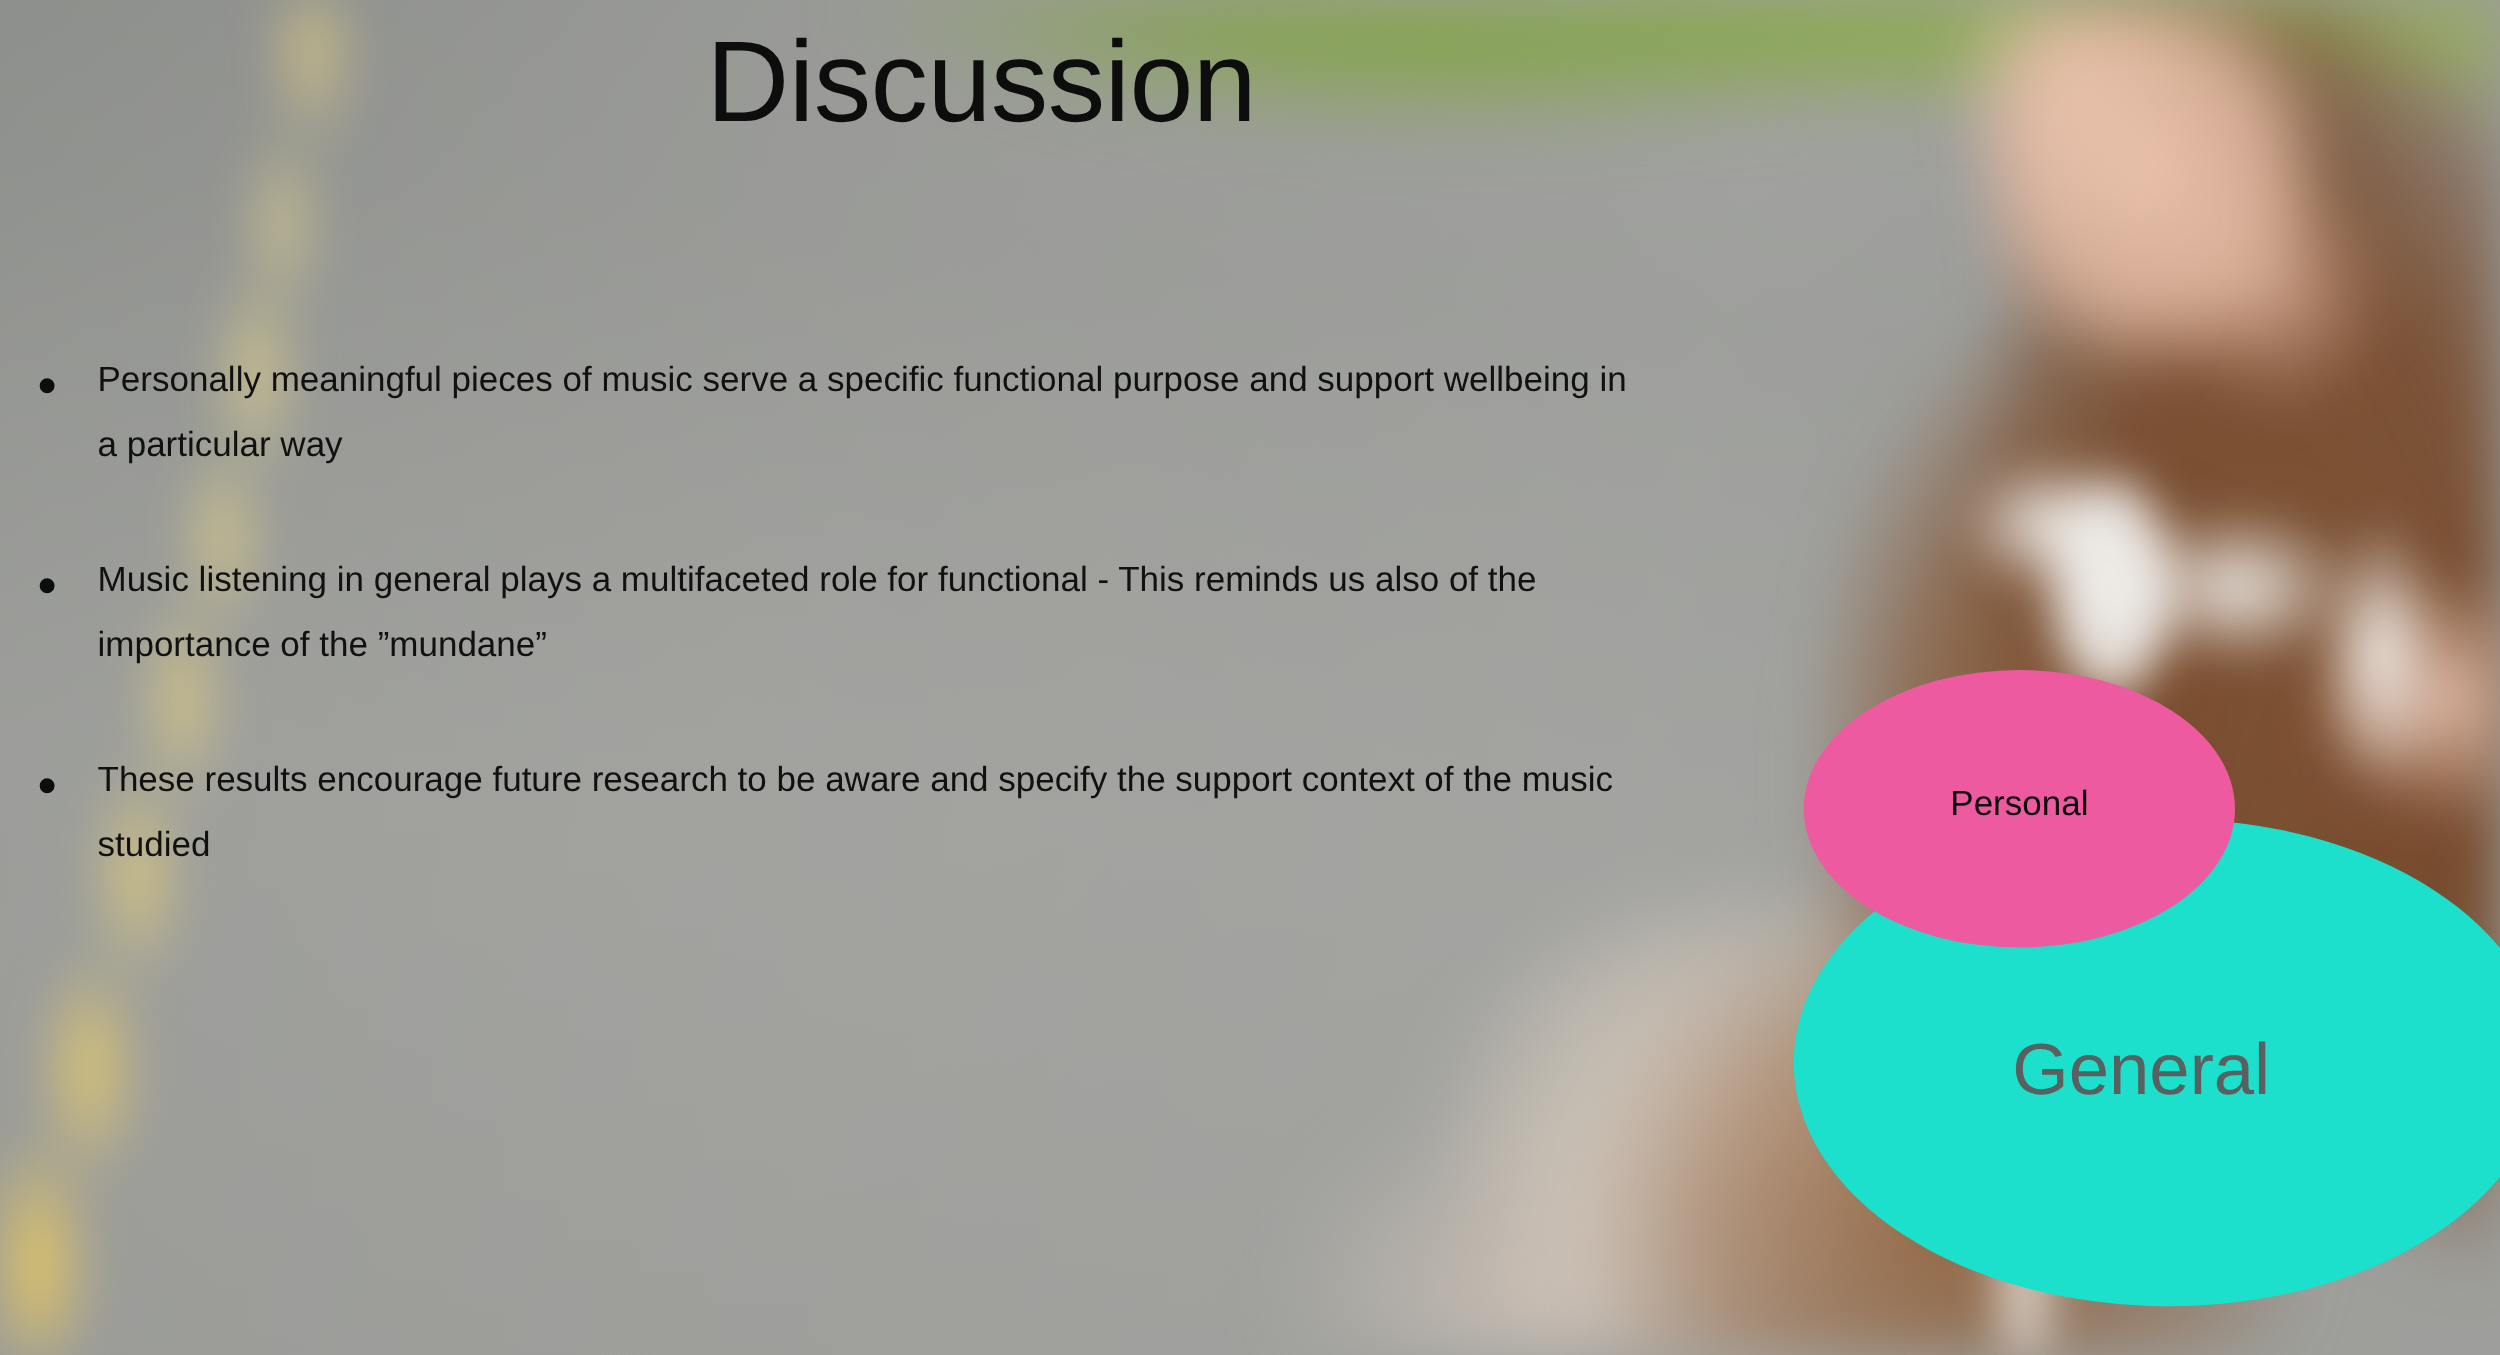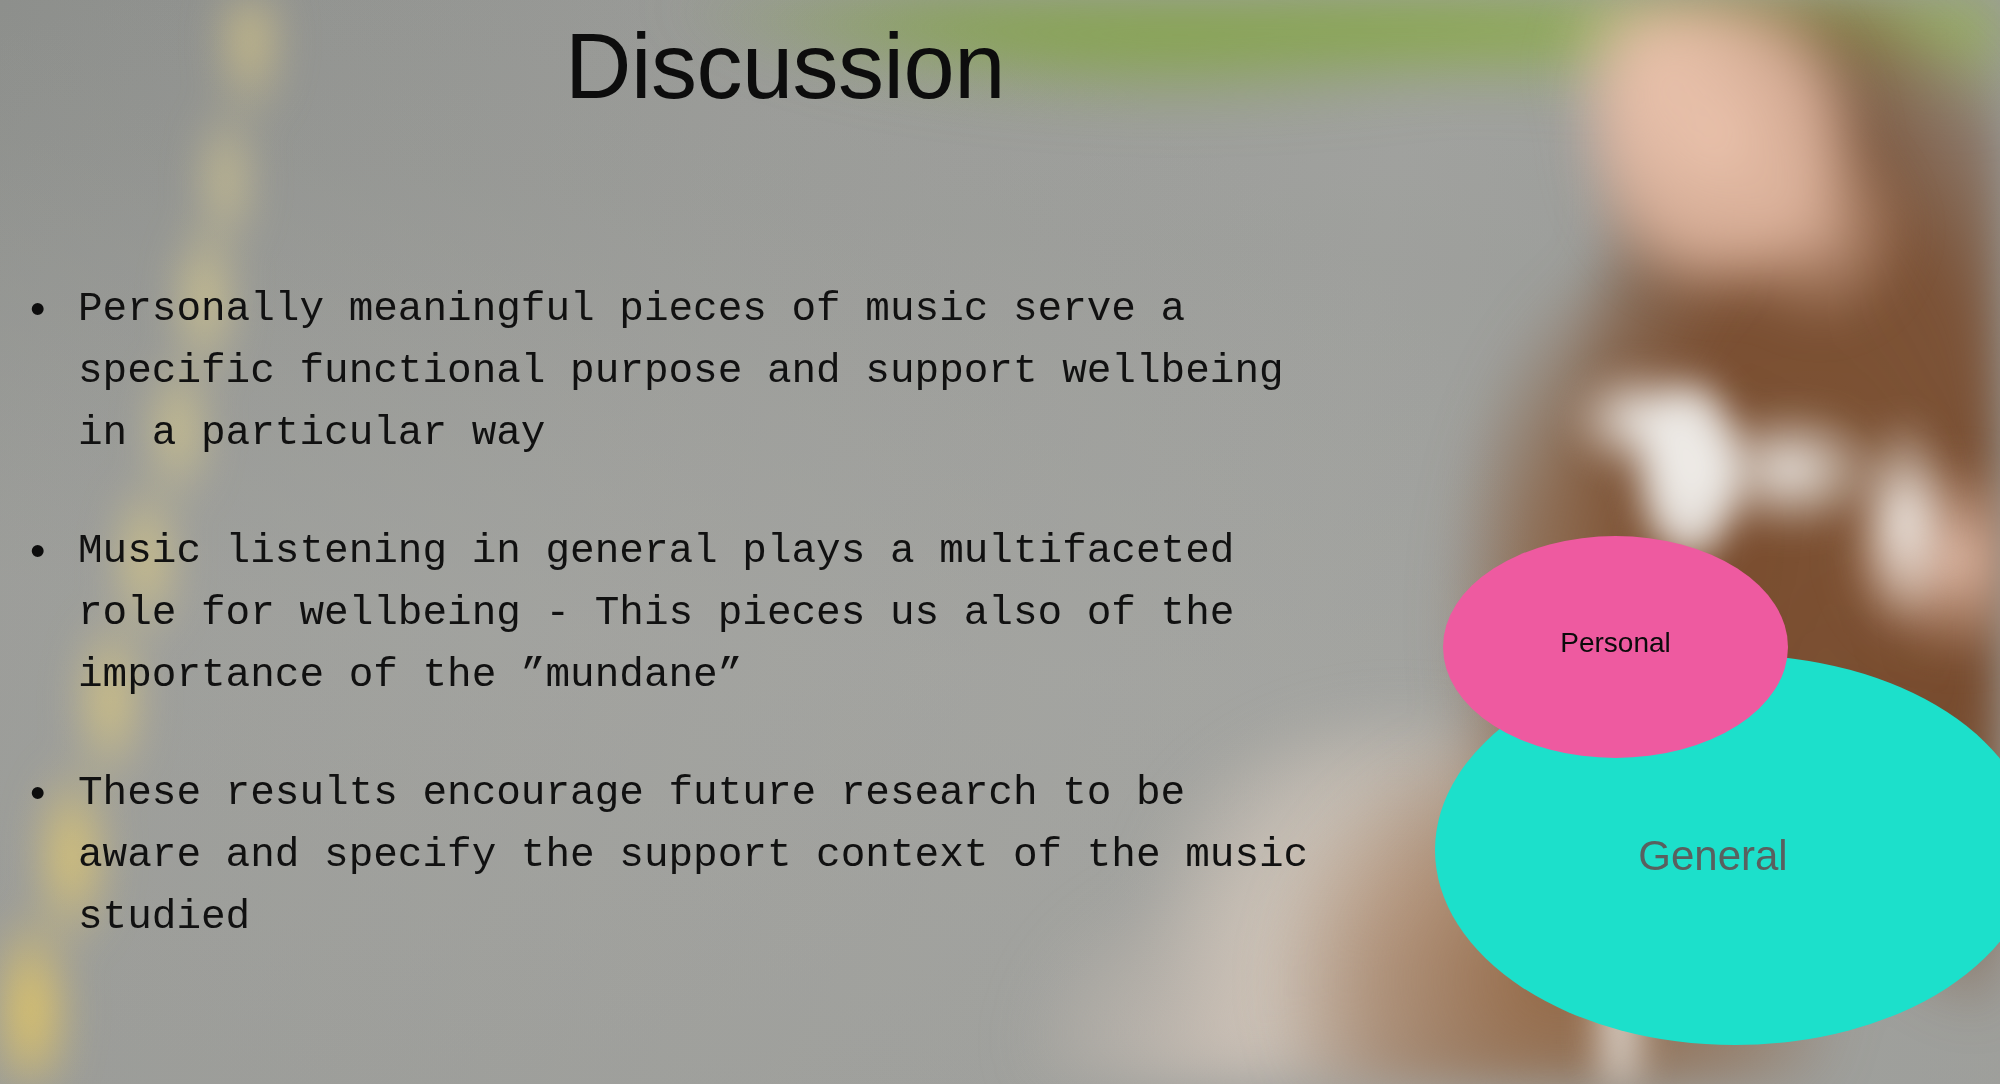--- a/index.html
+++ b/index.html
@@ -137,25 +137,24 @@
     font-size: 44px;
     line-height: 62px;
     color: #0d0d0d;
     text-align: left;
     padding-left: 8px;
     box-sizing: border-box;
   }
 
   .bullet-text {
     flex: 1 1 auto;
-    font-size: 41px;
-    line-height: 62px;
+    font-size: 28px;
+    line-height: 52px;
     color: #111111;
     max-width: 1245px;
-    font-family: Liberation Mono, monospace;
   }
 
   
   .ellipse {
     position: absolute;
     border-radius: 50%;
     display: flex;
     align-items: center;
     justify-content: center;
     box-sizing: border-box;
@@ -178,21 +177,21 @@
 
   #ellipse-general {
     left: 1435px;
     top: 655px;
     width: 600px;
     height: 390px;
     background: #1ce0cb;
     z-index: 2;
   }
   #ellipse-general .ellipse-label {
-    font-size: 42px;
+    font-size: 58px;
     color: #59605f;
     line-height: 1;
     transform: translate(-22px, 6px);
   }
 </style>
 </head>
 <body>
 
 <div id="slide">
 
@@ -209,21 +208,21 @@
 
   <div id="bullets">
 
     <div class="bullet">
       <span class="bullet-marker">•</span>
       <span class="bullet-text">Personally meaningful pieces of music serve a specific functional purpose and support wellbeing in a particular way</span>
     </div>
 
     <div class="bullet">
       <span class="bullet-marker">•</span>
-      <span class="bullet-text">Music listening in general plays a multifaceted role for wellbeing - This pieces us also of the importance of the ”mundane”</span>
+      <span class="bullet-text">Music listening in general plays a multifaceted role for functional - This reminds us also of the importance of the ”mundane”</span>
     </div>
 
     <div class="bullet">
       <span class="bullet-marker">•</span>
       <span class="bullet-text">These results encourage future research to be aware and specify the support context of the music studied</span>
     </div>
 
   </div>
 
   <div class="ellipse" id="ellipse-general">

